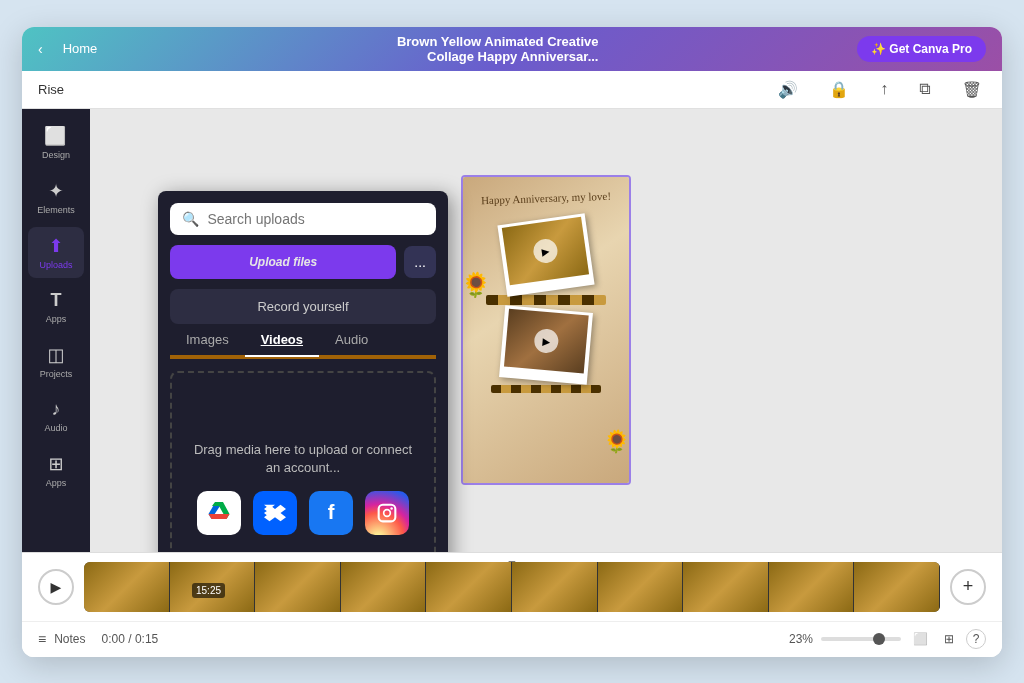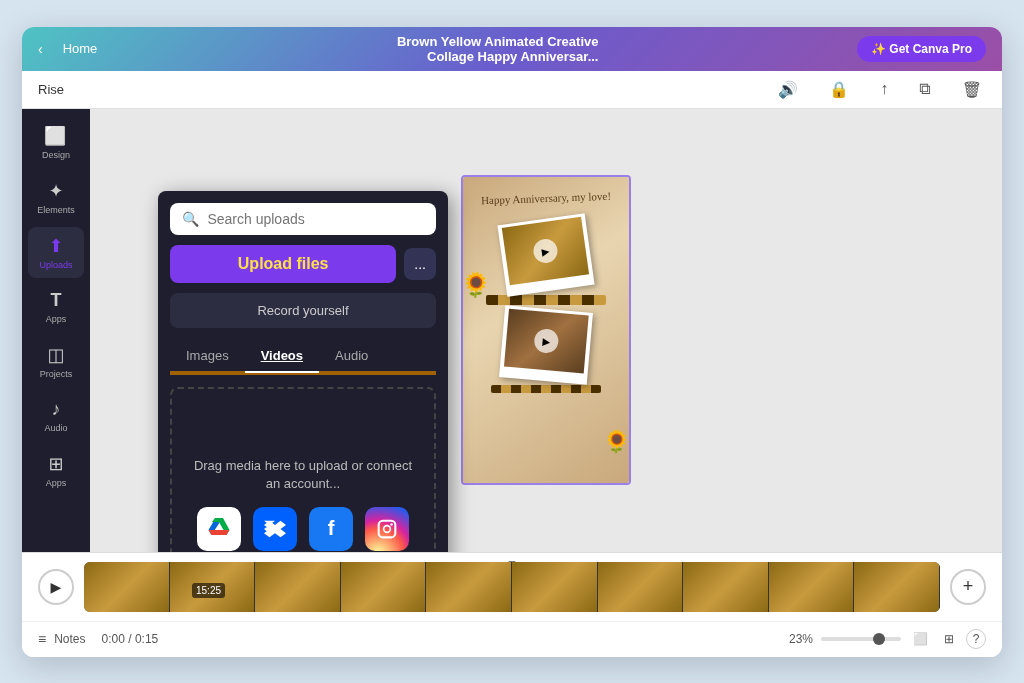--- a/index.html
+++ b/index.html
@@ -146,48 +146,49 @@
     }
     .upload-row {
       display: flex;
       align-items: center;
       gap: 8px;
       margin-bottom: 10px;
     }
     .upload-files-btn {
       flex: 1;
       background: #7c3aed;
-      color: #fde047;
+      color: #e5e5e5;
       border: none;
       padding: 10px;
       border-radius: 8px;
-      font-size: 16px;
+      font-size: 12px;
       font-weight: 600;
       cursor: pointer;
+      font-style: italic;
     }
     .more-btn {
       background: #333355;
       border: none;
       color: white;
       padding: 8px 10px;
       border-radius: 8px;
       cursor: pointer;
       font-size: 14px;
     }
     .record-btn {
       width: 100%;
       background: #2d2d42;
       color: #ccc;
       border: none;
       padding: 10px;
       border-radius: 8px;
       font-size: 13px;
       font-weight: 500;
       cursor: pointer;
-      margin-bottom: 12px;
+      margin-bottom: 0;
       text-align: center;
     }
     .tabs {
       display: flex;
       gap: 0;
       margin-bottom: 12px;
       border-bottom: 4px solid #a16207;
     }
     .tab {
       padding: 8px 16px;

